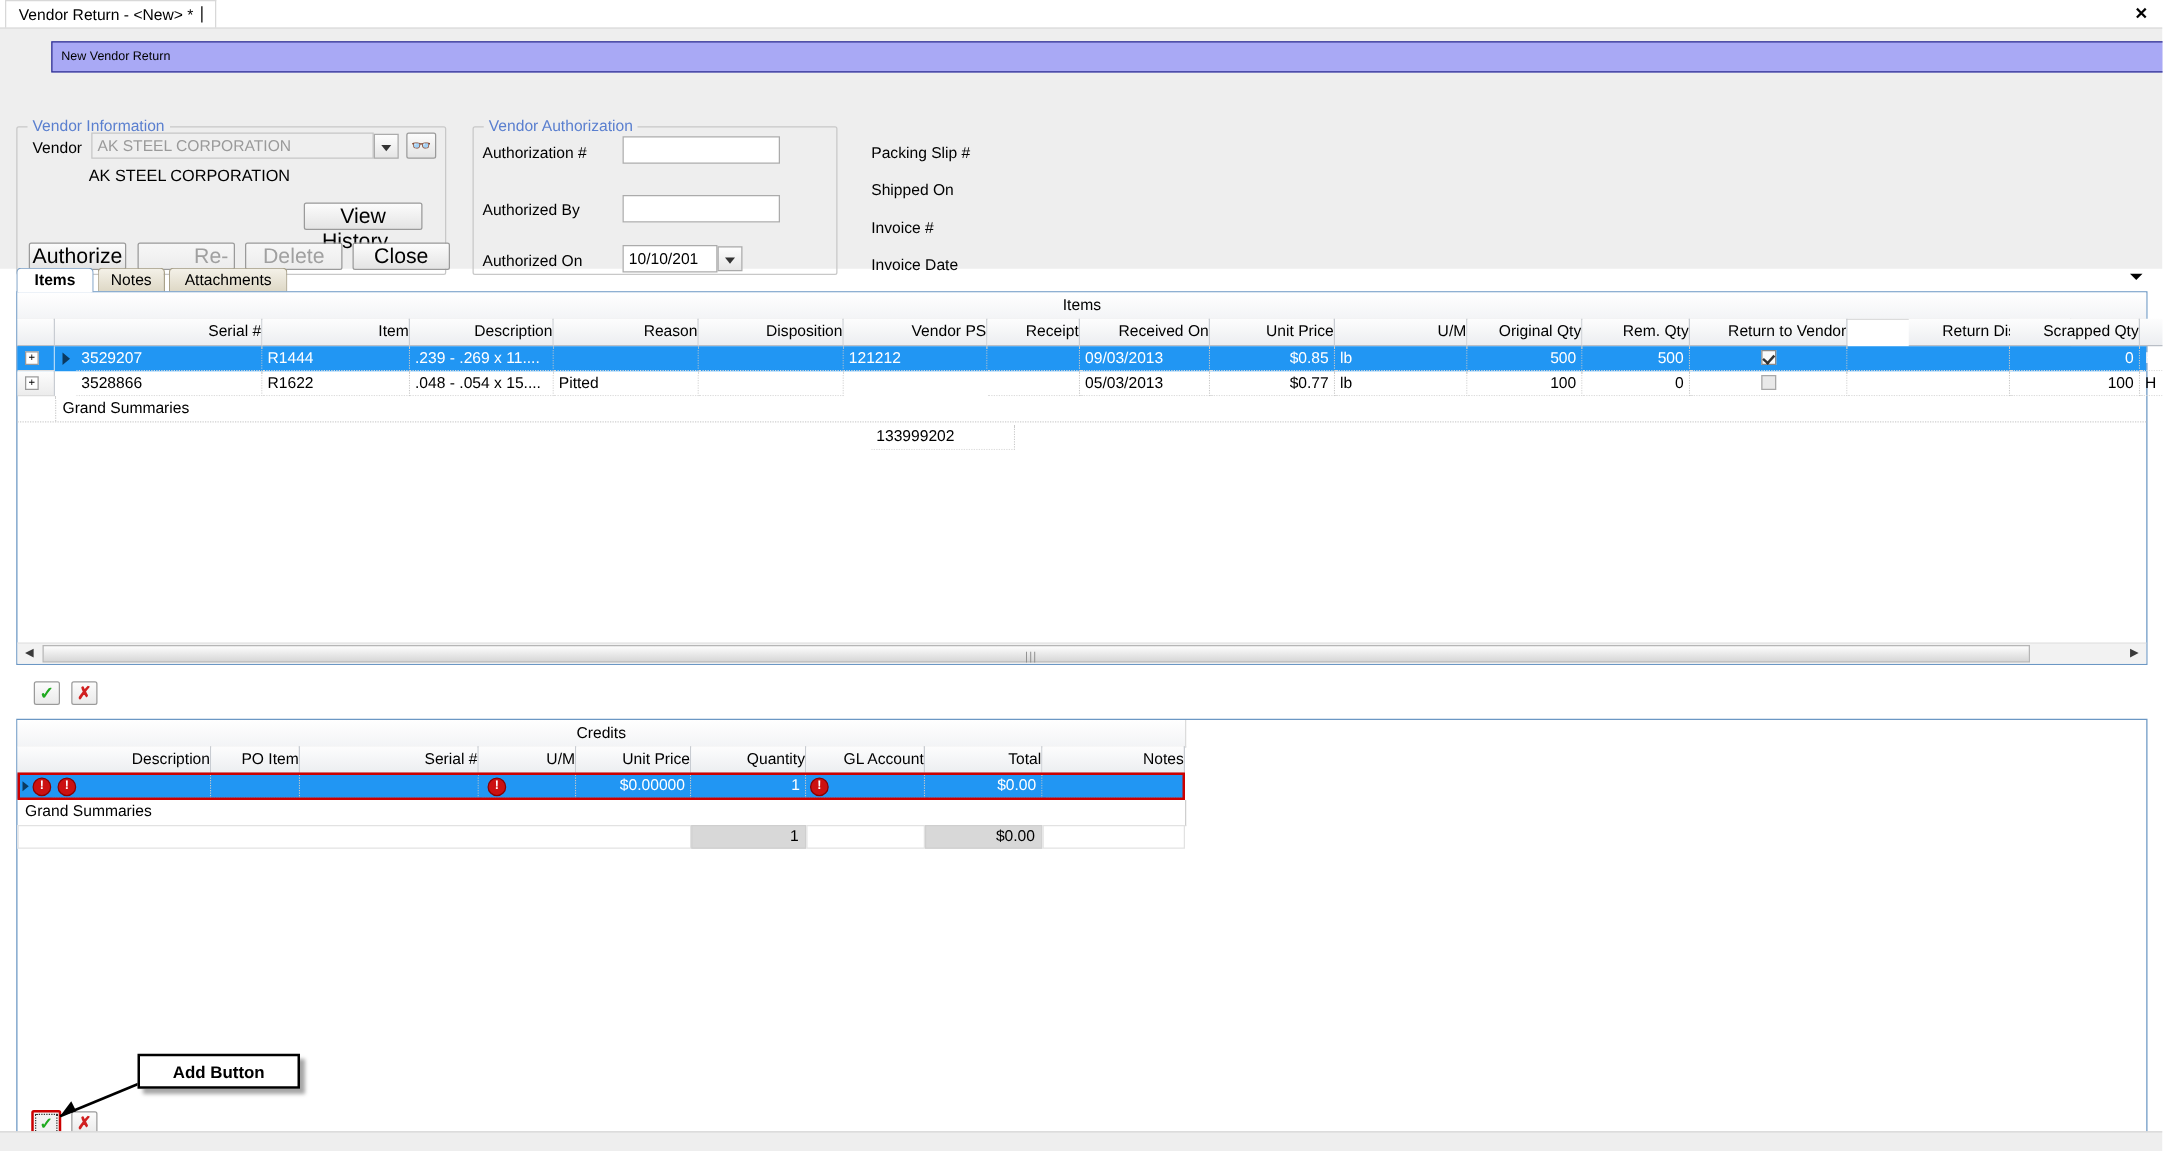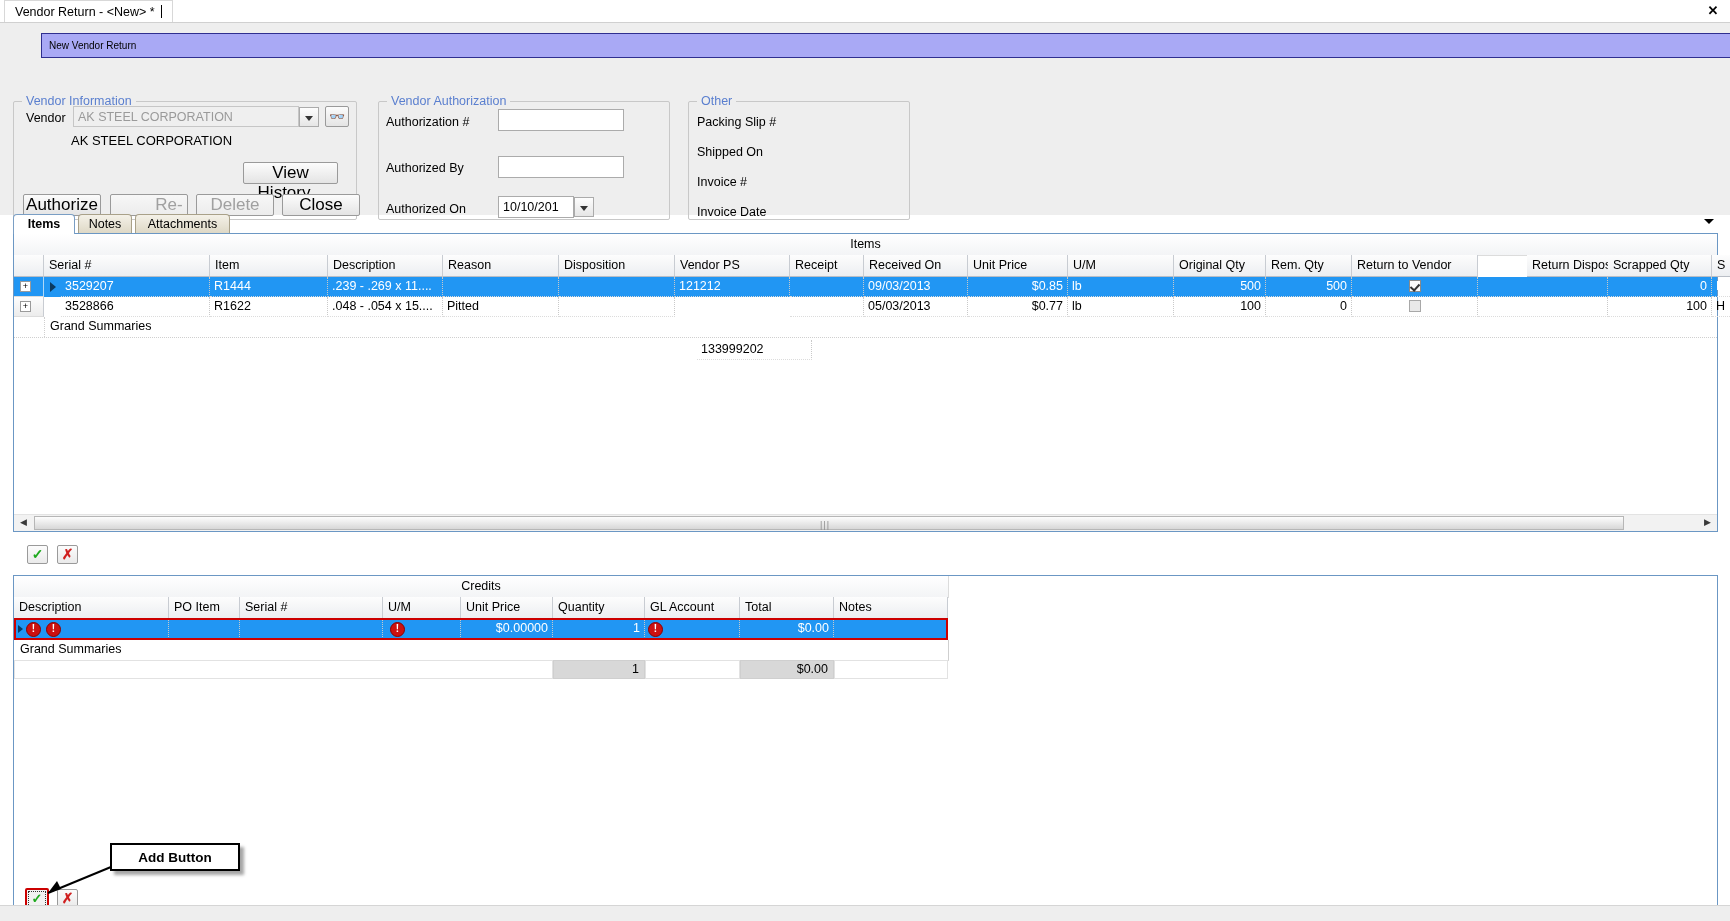--- a/index.html
+++ b/index.html
@@ -132,21 +132,21 @@
   }
   #items-panel{left:13px;top:233px;width:1705px;height:299px;}
 
   .grid-caption{
     position:absolute;left:0;top:0;width:100%;height:21px;
     background:linear-gradient(#ffffff,#f3f4f6);
     border-bottom:1px solid #dcdcdc;
     text-align:center;font-size:12.5px;line-height:20px;color:#000;
   }
 
-  .hdr-row{position:absolute;left:0;height:22px;}
+  .hdr-row{position:absolute;left:0;height:22px;text-align:right;}
   .hcell{
     position:absolute;top:0;height:22px;box-sizing:border-box;
     background:linear-gradient(#fdfdfd,#eceef1);
     border-right:1px solid #c8ccd2;border-bottom:1px solid #b9bec6;
     font-size:12.5px;line-height:20px;padding-left:5px;
     white-space:nowrap;overflow:hidden;color:#000;
     cursor:pointer;
   }
   .drow{position:absolute;left:0;height:20px;}
   .drow.sel{background:#2196f3;color:#fff;}
@@ -290,23 +290,20 @@
     <span class="group-title">Vendor Authorization</span>
   </div>
   <span class="lbl" style="left:386px;top:92px;">Authorization #</span>
   <div class="txtbox" style="left:498px;top:86px;width:126px;height:22px;"></div>
   <span class="lbl" style="left:386px;top:138px;">Authorized By</span>
   <div class="txtbox" style="left:498px;top:133px;width:126px;height:22px;"></div>
   <span class="lbl" style="left:386px;top:179px;">Authorized On</span>
   <div class="txtbox" style="left:498px;top:173px;width:76px;height:22px;">10/10/201</div>
   <div class="combo-btn" style="left:574px;top:174px;"></div>
 
-  <div class="group" id="grp-other">
-    <span class="group-title">Other</span>
-  </div>
   <span class="lbl" style="left:697px;top:92px;">Packing Slip #</span>
   <span class="lbl" style="left:697px;top:122px;">Shipped On</span>
   <span class="lbl" style="left:697px;top:152px;">Invoice #</span>
   <span class="lbl" style="left:697px;top:182px;">Invoice Date</span>
 </div>
 
 <div class="coll-arrow"></div>
 
 <div class="tabrow">
   <div class="pgtab active" style="left:0px;width:62px;">Items</div>

